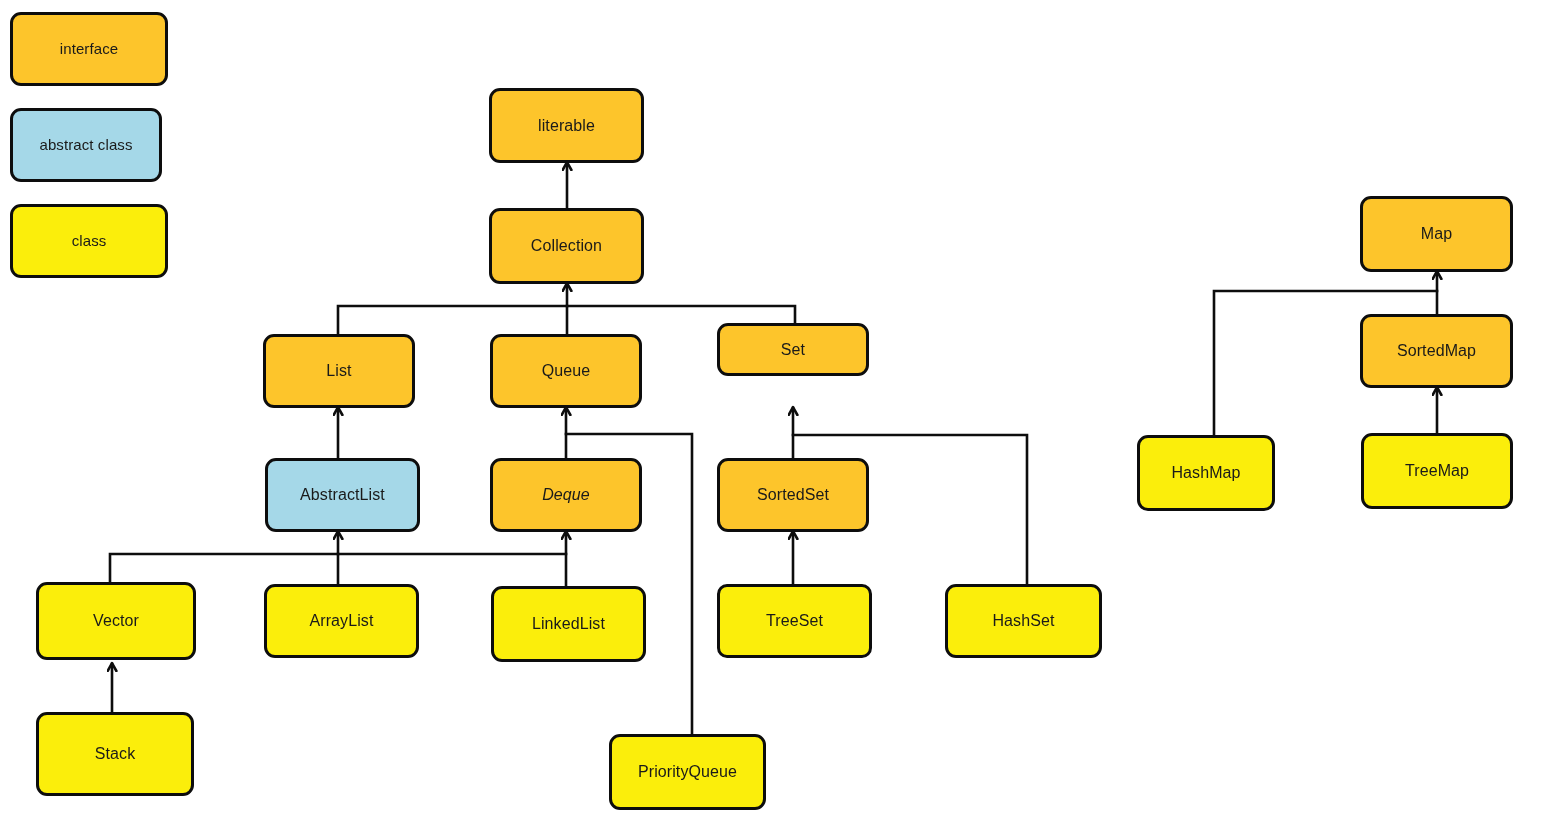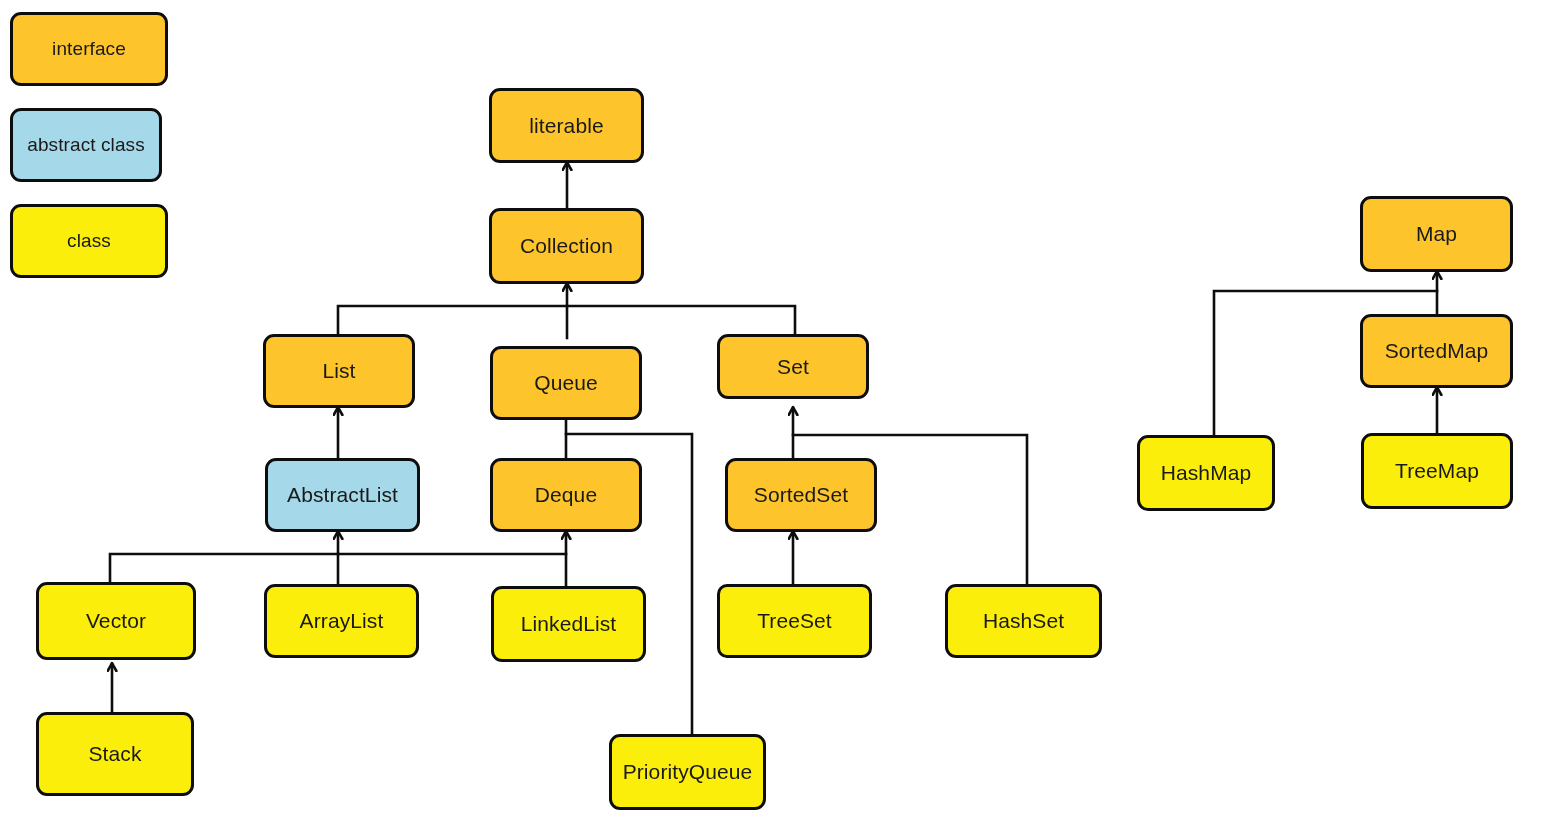--- a/index.html
+++ b/index.html
@@ -28,27 +28,27 @@
   .node {
     position: absolute;
     box-sizing: border-box;
     border: 3px solid #0d0d0d;
     border-radius: 11px;
     display: flex;
     align-items: center;
     justify-content: center;
     text-align: center;
     color: #1a1a1a;
-    font-size: 21px;
+    font-size: 16px;
     line-height: 1.1;
     letter-spacing: 0.1px;
     padding: 2px 4px;
     z-index: 2;
   }
-  .node.legend { font-size: 19px; justify-content: center; }
+  .node.legend { font-size: 15px; justify-content: center; }
   .fill-interface { background: #FDC52B; }
   .fill-abstract  { background: #A5D8E8; }
   .fill-class     { background: #FBEE0B; }
 </style>
 </head>
 <body>
 
 <div id="canvas">
 
   <svg id="edges" viewBox="0 0 1568 815" width="1568" height="815">
@@ -113,37 +113,37 @@
   </div>
 
   <div class="node fill-interface" style="left:489px; top:208px; width:155px; height:76px;">
     <span>Collection</span>
   </div>
 
   <div class="node fill-interface" style="left:263px; top:334px; width:152px; height:74px;text-align:center;">
     <span>List</span>
   </div>
 
-  <div class="node fill-interface" style="left:490px; top:346px; width:152px; height:74px;">
+  <div class="node fill-interface" style="left:490px; top:334px; width:152px; height:74px;">
     <span>Queue</span>
   </div>
 
-  <div class="node fill-interface" style="left:717px; top:334px; width:152px; height:65px;">
+  <div class="node fill-interface" style="left:717px; top:323px; width:152px; height:53px;">
     <span>Set</span>
   </div>
 
   <div class="node fill-abstract" style="left:265px; top:458px; width:155px; height:74px;">
     <span>AbstractList</span>
   </div>
 
-  <div class="node fill-interface" style="left:490px; top:458px; width:152px; height:74px;">
+  <div class="node fill-interface" style="left:490px; top:458px; width:152px; height:74px;font-style:italic;">
     <span>Deque</span>
   </div>
 
-  <div class="node fill-interface" style="left:717px; top:458px; width:152px; height:74px;margin-left:8px;">
+  <div class="node fill-interface" style="left:717px; top:458px; width:152px; height:74px;">
     <span>SortedSet</span>
   </div>
 
   <div class="node fill-class" style="left:36px; top:582px; width:160px; height:78px;">
     <span>Vector</span>
   </div>
 
   <div class="node fill-class" style="left:264px; top:584px; width:155px; height:74px;">
     <span>ArrayList</span>
   </div>

